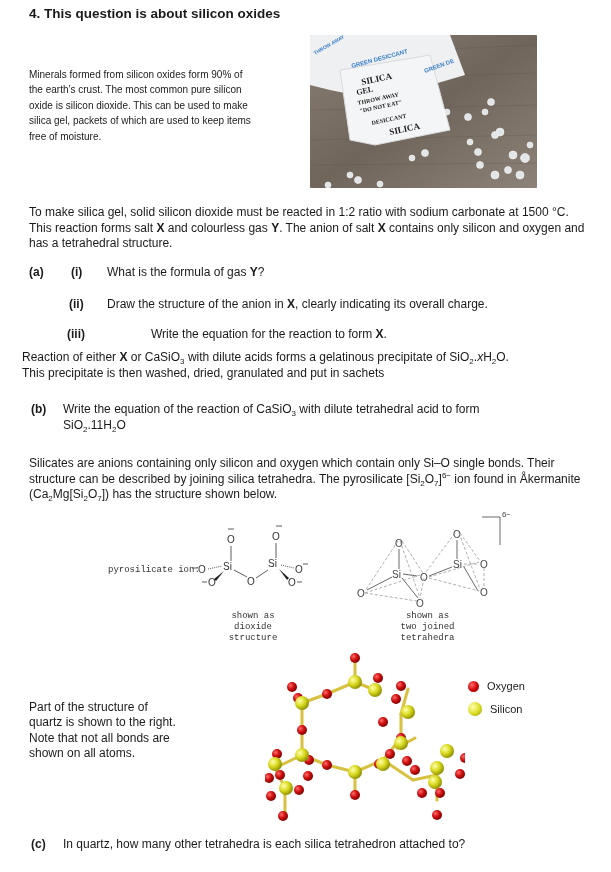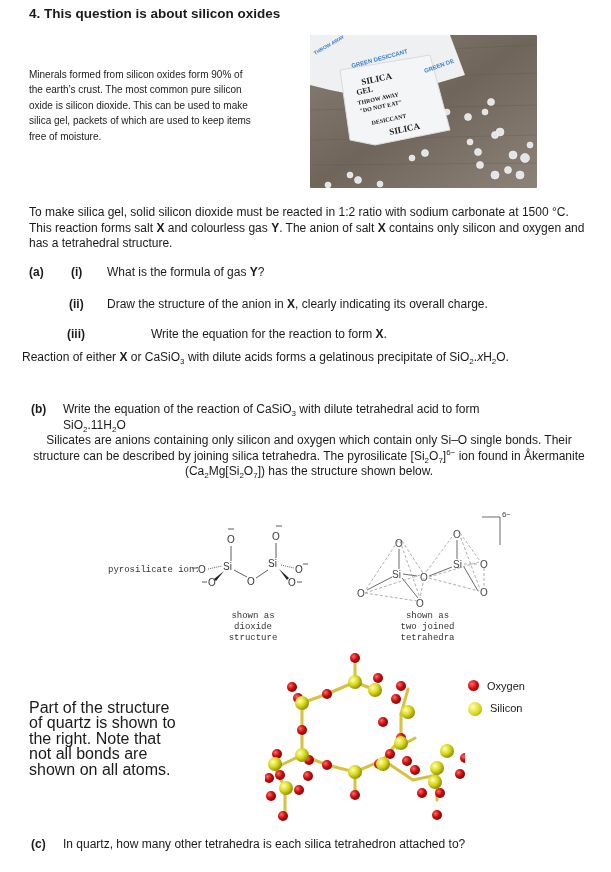--- a/index.html
+++ b/index.html
@@ -9,25 +9,25 @@
   }
   .abs { position: absolute; }
   .title { left: 29px; top: 6px; font-size: 13.5px; font-weight: bold; text-align: right; }
   .intro { left: 29px; top: 67px; width: 230px; font-size: 10px; line-height: 15.4px; }
   .photo { left: 310px; top: 35px; width: 227px; height: 153px; overflow: hidden; border-radius: 1px; }
   .para { font-size: 12px; line-height: 15.5px; }
   .p1 { left: 29px; top: 205px; width: 560px; }
   .qrow { font-size: 12px; line-height: 15px; }
   .qlabel { font-weight: bold; }
   .p2 { left: 22px; top: 350px; width: 560px; }
-  .p3 { left: 29px; top: 433px; width: 560px; text-align: center; }
+  .p3 { left: 29px; top: 456px; width: 560px; }
   sub, sup { font-size: 8px; line-height: 0; }
   .small { font-size: 9px; color: #333; font-family: Liberation Mono, monospace; }
-  .quartz-text { left: 29px; top: 700px; width: 150px; font-size: 16px; line-height: 15.4px; }
-  .legend-item { font-size: 11px; display: flex; gap: 8px; }
+  .quartz-text { left: 29px; top: 700px; width: 150px; font-size: 12px; line-height: 15.4px; }
+  .legend-item { font-size: 11px; display: flex; align-items: center; gap: 8px; }
   .ball { width: 11px; height: 11px; border-radius: 50%; display: inline-block; }
 </style>
 </head>
 <body>
 
 <div class="abs title">4. This question is about silicon oxides</div>
 
 <div class="abs intro">Minerals formed from silicon oxides form 90% of the earth’s crust. The most common pure silicon oxide is silicon dioxide. This can be used to make silica gel, packets of which are used to keep items free of moisture.</div>
 
 <div class="abs photo">
@@ -114,20 +114,21 @@
 
 <div class="abs qrow" style="left:67px; top:327px;">
   <span class="qlabel">(iii)</span>
 </div>
 <div class="abs qrow" style="left:107px; top:327px;margin-left:44px;">
   <span>Write the equation for the reaction to form </span><b>X</b><span>.</span>
 </div>
 
 <div class="abs para p2">
   <span>Reaction of either </span><b>X</b><span> or CaSiO</span><sub>3</sub><span> with dilute acids forms a gelatinous precipitate of SiO</span><sub>2</sub><span>.</span><i>x</i><span>H</span><sub>2</sub><span>O.</span><br>
+  <span>This precipitate is then washed, dried, granulated and put in sachets</span>
 </div>
 
 <div class="abs qrow" style="left:31px; top:402px;">
   <span class="qlabel">(b)</span>
 </div>
 <div class="abs qrow" style="left:63px; top:402px; width:500px; line-height:15.5px;">
   <span>Write the equation of the reaction of CaSiO</span><sub>3</sub><span> with dilute tetrahedral acid to form</span><br>
   <span>SiO</span><sub>2</sub><span>.11H</span><sub>2</sub><span>O</span>
 </div>
 

